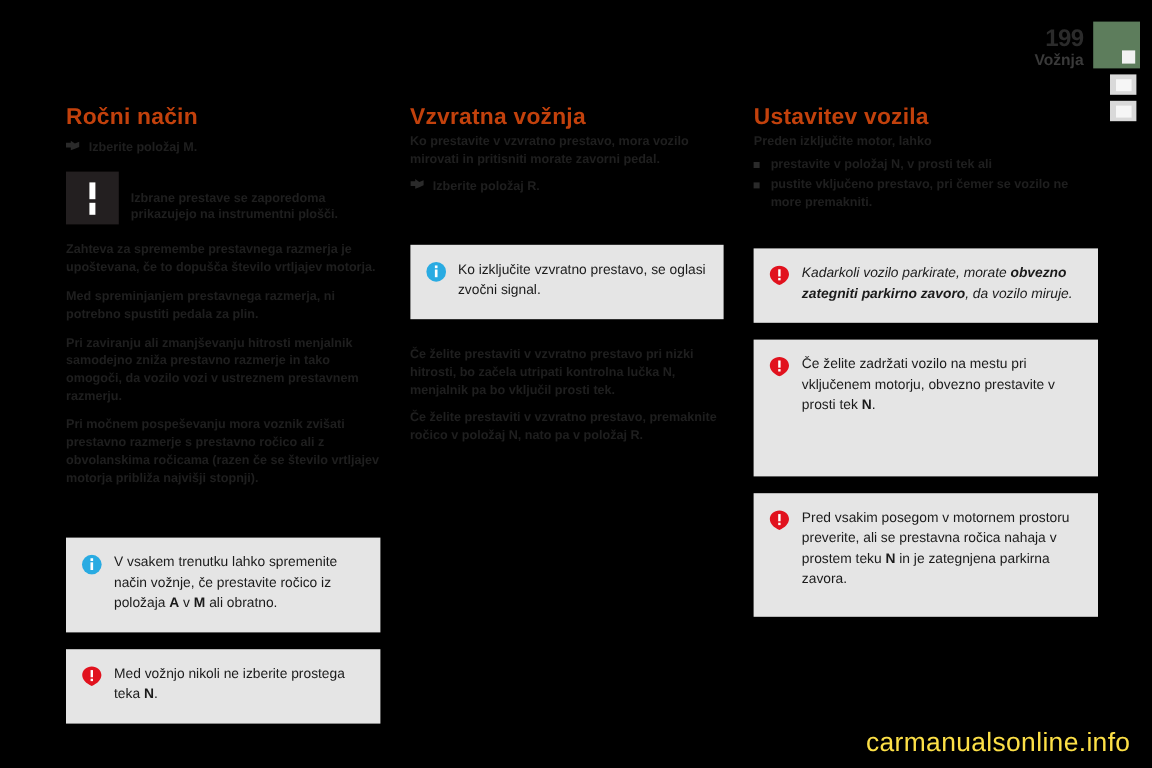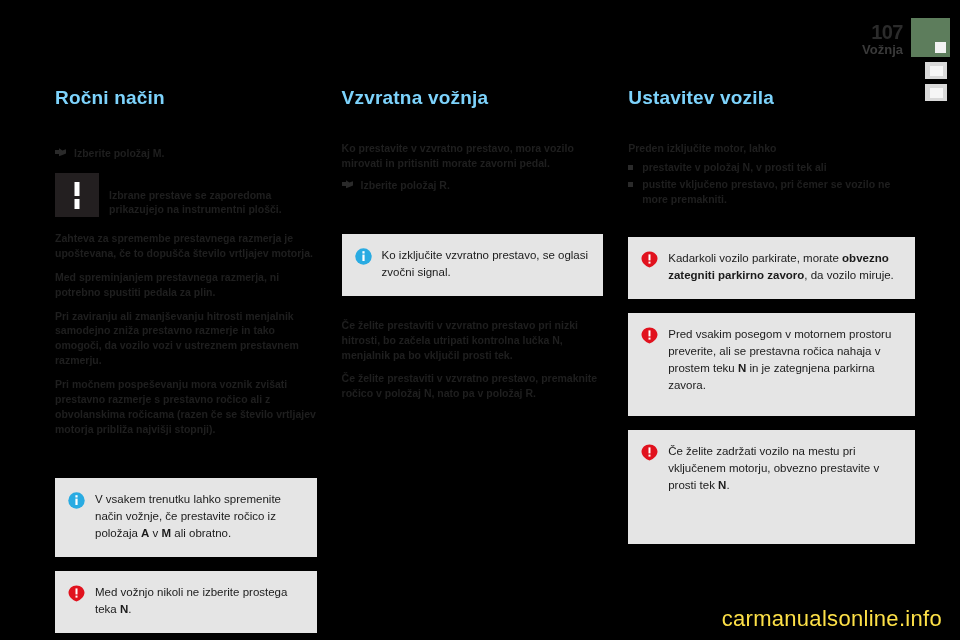--- a/index.html
+++ b/index.html
@@ -22,21 +22,21 @@
   .tab-grey{width:22px;height:17px;background:#d9d9d9;margin-top:5px;margin-right:3px;
             display:flex;align-items:center;justify-content:center;}
   .tab-grey i{display:block;width:13px;height:10px;background:#f6f6f6;}
 
   
   .cols{position:absolute;left:55px;top:88px;width:860px;display:flex;gap:25px;}
   .col{width:270px;}
   .col.c3{width:296px;}
 
   h2.sect{
-    font-size:19px;font-weight:bold;color:#7dd3fc;margin:0 0 32px 0;
+    font-size:19px;font-weight:bold;color:#c2410c;margin:0 0 2px 0;
     letter-spacing:.2px;line-height:1.1;
   }
   p.body{font-size:10.5px;line-height:1.42;margin:0 0 2px 0;color:#1f1f1f;font-weight:bold;}
   p.body.sp{margin-bottom:9px;}
 
   
   .act{display:flex;align-items:flex-end;gap:7px;margin:0 0 12px 0;}
   .act .ptr{flex:0 0 auto;margin-top:2px;}
   .act .txt{font-size:10.5px;font-weight:bold;line-height:1.4;color:#1f1f1f;}
 
@@ -54,34 +54,34 @@
   .disp-icon .bar.b2{top:26px;height:10px;}
   .iconrow .cap{font-size:10.5px;font-weight:bold;line-height:1.4;color:#1f1f1f;padding-top:2px;}
 
   
   .box{background:#e5e5e5;display:flex;gap:10px;padding:13px 14px 15px 13px;margin-top:14px;}
   .box .body-txt{font-size:11.5px;line-height:1.48;color:#1b1b1b;}
   .box .body-txt b{font-weight:bold;}
   .ic{flex:0 0 auto;width:17px;height:17px;margin-top:1px;}
 
   .sp-top-41{margin-top:41px;}
-  .sp-top-30{margin-top:30px;}
+  .sp-top-30{margin-top:30px;font-style:italic;}
 
   
   .wm{position:absolute;right:18px;bottom:8px;font-size:22px;color:#fde047;
       letter-spacing:.3px;font-family:"Liberation Sans", sans-serif;}
 </style>
 </head>
 <body>
 
 <div class="page">
 
   <div class="hdr">
     <div class="hdr-text">
-      <div class="pg-num">107</div>
+      <div class="pg-num">199</div>
       <div class="pg-sec">Vožnja</div>
     </div>
     <div class="tabstack">
       <div class="tab-green">
         <span class="dot"></span>
       </div>
       <div class="tab-grey">
           <i></i>
         </div>
       <div class="tab-grey">
@@ -189,39 +189,39 @@
         <span class="ic">
           <svg width="17" height="17" viewBox="0 0 17 17">
             <path d="M8.5 0.4c4.4 0 8 3.2 8 7.2 0 3.6-3.3 7.3-8 9-4.7-1.7-8-5.4-8-9 0-4 3.6-7.2 8-7.2z" fill="#e1121e"></path>
             <rect x="7.5" y="3.4" width="2" height="6" fill="#fff"></rect>
             <rect x="7.5" y="10.6" width="2" height="2" fill="#fff"></rect>
           </svg>
         </span>
         <span class="body-txt">Kadarkoli vozilo parkirate, morate <b>obvezno zategniti parkirno zavoro</b>, da vozilo miruje.</span>
       </div>
 
+      <div class="box" style="padding-bottom:50px">
+        <span class="ic">
+          <svg width="17" height="17" viewBox="0 0 17 17">
+            <path d="M8.5 0.4c4.4 0 8 3.2 8 7.2 0 3.6-3.3 7.3-8 9-4.7-1.7-8-5.4-8-9 0-4 3.6-7.2 8-7.2z" fill="#e1121e"></path>
+            <rect x="7.5" y="3.4" width="2" height="6" fill="#fff"></rect>
+            <rect x="7.5" y="10.6" width="2" height="2" fill="#fff"></rect>
+          </svg>
+        </span>
+        <span class="body-txt">Če želite zadržati vozilo na mestu pri vključenem motorju, obvezno prestavite v prosti tek <b>N</b>.</span>
+      </div>
+
       <div class="box" style="padding-bottom:22px">
         <span class="ic">
           <svg width="17" height="17" viewBox="0 0 17 17">
             <path d="M8.5 0.4c4.4 0 8 3.2 8 7.2 0 3.6-3.3 7.3-8 9-4.7-1.7-8-5.4-8-9 0-4 3.6-7.2 8-7.2z" fill="#e1121e"></path>
             <rect x="7.5" y="3.4" width="2" height="6" fill="#fff"></rect>
             <rect x="7.5" y="10.6" width="2" height="2" fill="#fff"></rect>
           </svg>
         </span>
         <span class="body-txt">Pred vsakim posegom v motornem prostoru preverite, ali se prestavna ročica nahaja v prostem teku <b>N</b> in je zategnjena parkirna zavora.</span>
-      </div>
-
-      <div class="box" style="padding-bottom:50px">
-        <span class="ic">
-          <svg width="17" height="17" viewBox="0 0 17 17">
-            <path d="M8.5 0.4c4.4 0 8 3.2 8 7.2 0 3.6-3.3 7.3-8 9-4.7-1.7-8-5.4-8-9 0-4 3.6-7.2 8-7.2z" fill="#e1121e"></path>
-            <rect x="7.5" y="3.4" width="2" height="6" fill="#fff"></rect>
-            <rect x="7.5" y="10.6" width="2" height="2" fill="#fff"></rect>
-          </svg>
-        </span>
-        <span class="body-txt">Če želite zadržati vozilo na mestu pri vključenem motorju, obvezno prestavite v prosti tek <b>N</b>.</span>
       </div>
     </div>
 
   </div>
 
   <div class="wm">carmanualsonline.info</div>
 </div>
 
 </body></html>

